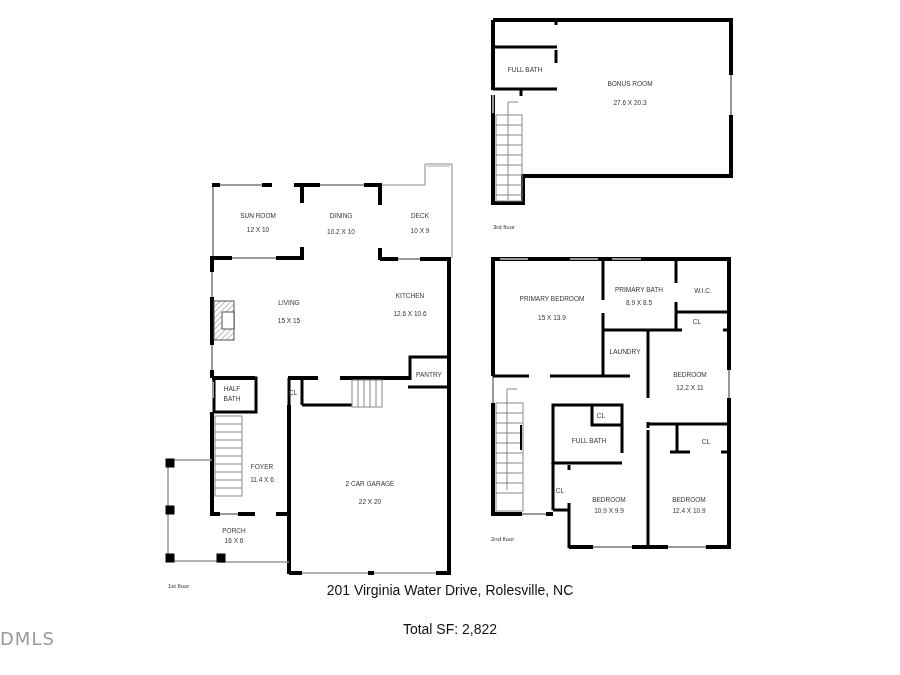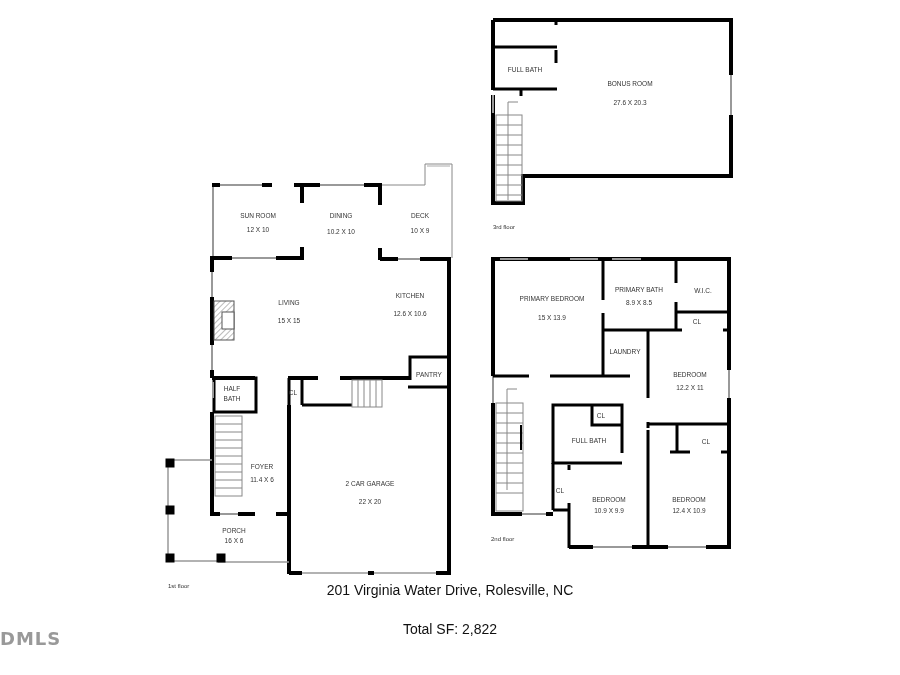--- a/index.html
+++ b/index.html
@@ -1,21 +1,21 @@
 <!DOCTYPE html>
 <html><head>
 <meta charset="utf-8">
 <style>
   html, body { margin:0; padding:0; background:#ffffff; }
   body { width:900px; height:675px; position:relative; overflow:hidden; font-family:"Liberation Sans", sans-serif; }
   svg.plan { position:absolute; left:0; top:0; }
   .lbl { font-family:"Liberation Sans", sans-serif; font-size:6.5px; fill:#333; text-anchor:middle; }
   .floor { font-family:"Liberation Sans", sans-serif; font-size:6px; fill:#333; }
   .title { position:absolute; left:300px; width:300px; text-align:center; font-family:"Liberation Sans", sans-serif; color:#111; font-size:14px; line-height:15px; }
-  .mls { position:absolute; left:0; top:628px; font-family:"DejaVu Sans", sans-serif; font-size:18px; color:#999; letter-spacing:1px; font-weight:700; }
+  .mls { position:absolute; left:0; top:628px; font-family:"DejaVu Sans", sans-serif; font-size:18px; color:#999; letter-spacing:1px; font-weight:400; }
 </style>
 </head>
 <body>
 
 <svg class="plan" width="900" height="675" viewBox="0 0 900 675">
 
   <g stroke="#000" fill="none">
 
     <polyline points="380,185 425,185 425,164 452,164 452,258" stroke="#888" stroke-width="1"></polyline>
     <polyline points="427,166 450,166" stroke="#aaa" stroke-width="1"></polyline>

